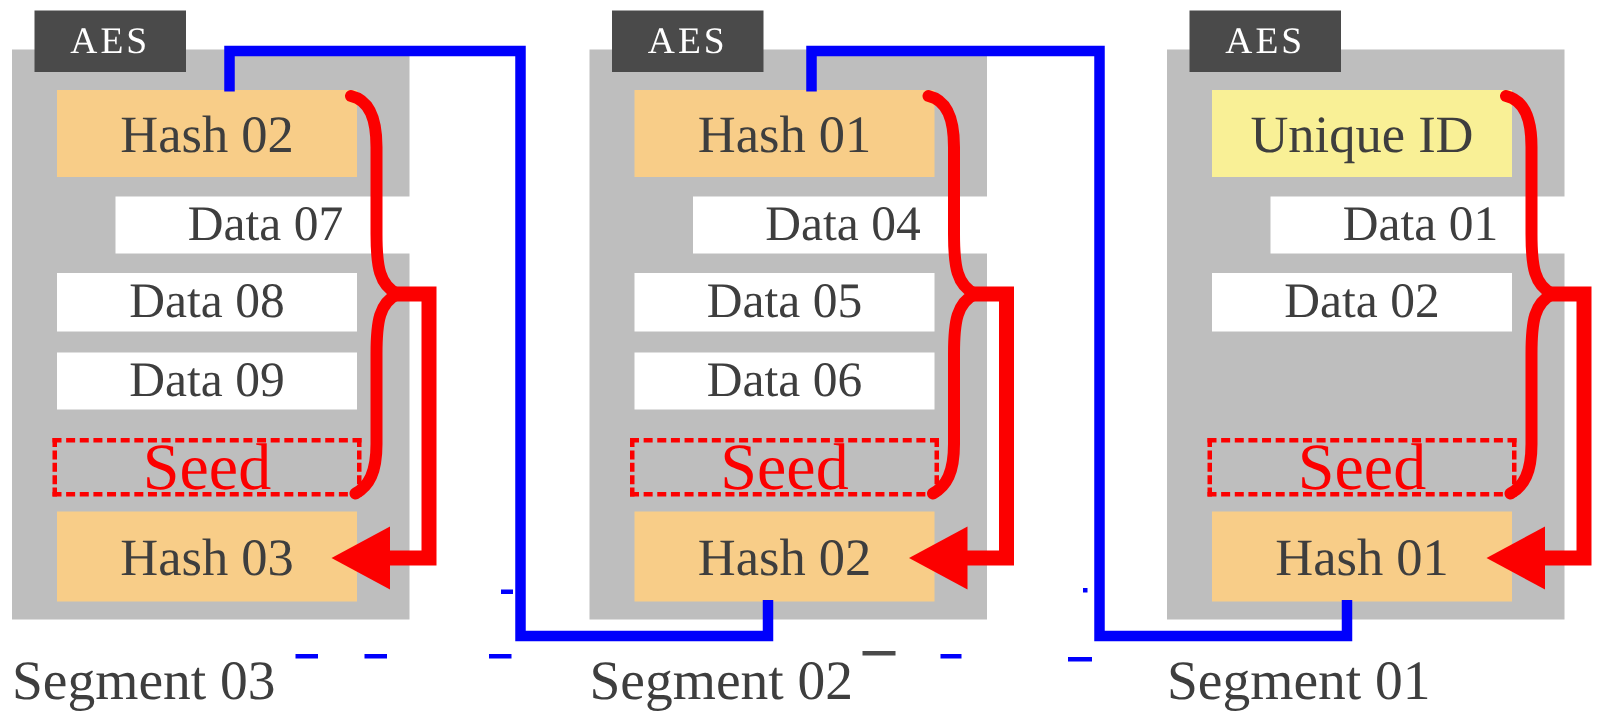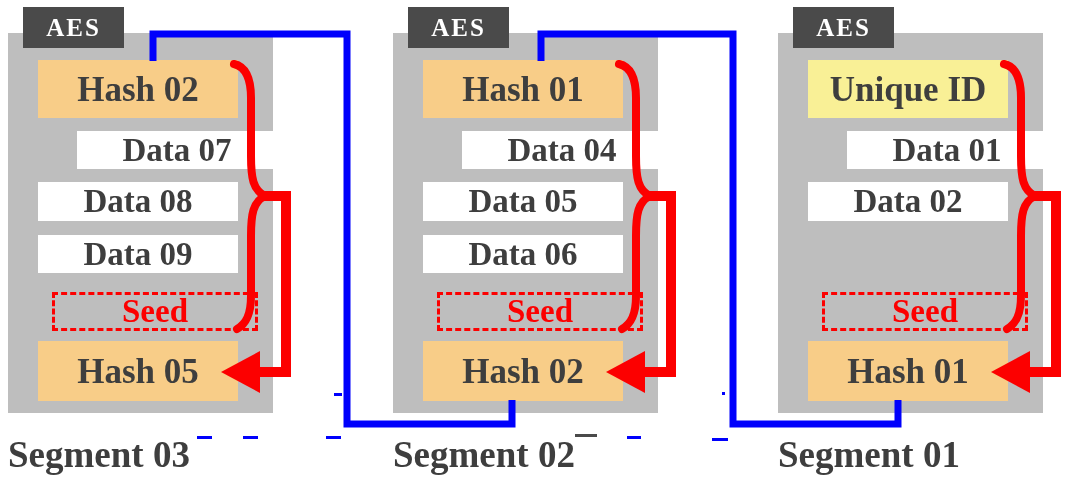--- a/index.html
+++ b/index.html
@@ -1,20 +1,20 @@
 <!DOCTYPE html>
 <html style="--panel: #bebebe; --tag_bg: #4a4a4a; --hash: #f8cd88; --unique: #f9f096; --data: #ffffff; --text: #3e3e3e; --accent_red: #fc0000; --accent_blue: #0000fc;"><head>
 <meta charset="utf-8">
 <style>
   html,body{margin:0;padding:0;background:#ffffff;}
   .canvas{
     position:relative;width:1070px;height:483px;overflow:hidden;background:#ffffff;
     font-family:"Liberation Serif","DejaVu Serif",serif;
   }
-  .segment{position:absolute;top:0;width:315px;height:483px;font-weight:bold;}
+  .segment{position:absolute;top:0;width:315px;height:483px;}
   .seg-a{left:8px;}
   .seg-b{left:393px;}
   .seg-c{left:778px;}
   .panel{
     position:absolute;left:0;top:33px;width:265px;height:380px;
     background:var(--panel,#bebebe);z-index:1;
   }
   .aes-tag{
     position:absolute;left:15px;top:7px;width:101px;height:41px;z-index:3;
     background:var(--tag_bg,#4a4a4a);color:#ffffff;font-size:25px;
@@ -28,23 +28,23 @@
   .r0{top:60px;height:58px;}
   .r1{top:131px;height:38px;margin-left:39px;}
   .r2{top:182px;height:39px;}
   .r3{top:235px;height:38px;}
   .r4{top:292px;height:39px;}
   .r5{top:341px;height:60px;}
   .hash{background:var(--hash,#f8cd88);font-size:35px;}
   .unique{background:var(--unique,#f9f096);font-size:35px;}
   .data{background:var(--data,#ffffff);font-size:33px;}
   .seed{
-    left:44px;width:206px;background:transparent;
+    left:27px;width:206px;background:transparent;
     border:3px dashed var(--accent_red,#fc0000);
-    color:var(--accent_red,#fc0000);font-size:33px;
+    color:var(--accent_red,#fc0000);font-size:44px;
   }
   .caption{
     position:absolute;left:0;top:433px;width:265px;z-index:2;
     text-align:left;font-size:37px;color:var(--text,#3e3e3e);
   }
   .overlay{position:absolute;left:0;top:0;z-index:5;pointer-events:none;}
   .red-stroke{stroke:var(--accent_red,#fc0000);fill:none;}
   .red-fill{fill:var(--accent_red,#fc0000);}
   .blue-stroke{stroke:var(--accent_blue,#0000fc);fill:none;}
   .blue-fill{fill:var(--accent_blue,#0000fc);}
@@ -56,21 +56,21 @@
 <div class="canvas">
 
   <div class="segment seg-a">
     <div class="panel"></div>
     <div class="aes-tag">AES</div>
     <div class="row r0 hash">Hash 02</div>
     <div class="row r1 data">Data 07</div>
     <div class="row r2 data">Data 08</div>
     <div class="row r3 data">Data 09</div>
     <div class="row r4 seed">Seed</div>
-    <div class="row r5 hash">Hash 05</div>
+    <div class="row r5 hash">Hash 03</div>
     <div class="caption">Segment 03</div>
   </div>
 
   <div class="segment seg-b">
     <div class="panel"></div>
     <div class="aes-tag">AES</div>
     <div class="row r0 hash">Hash 01</div>
     <div class="row r1 data">Data 04</div>
     <div class="row r2 data">Data 05</div>
     <div class="row r3 data">Data 06</div>

